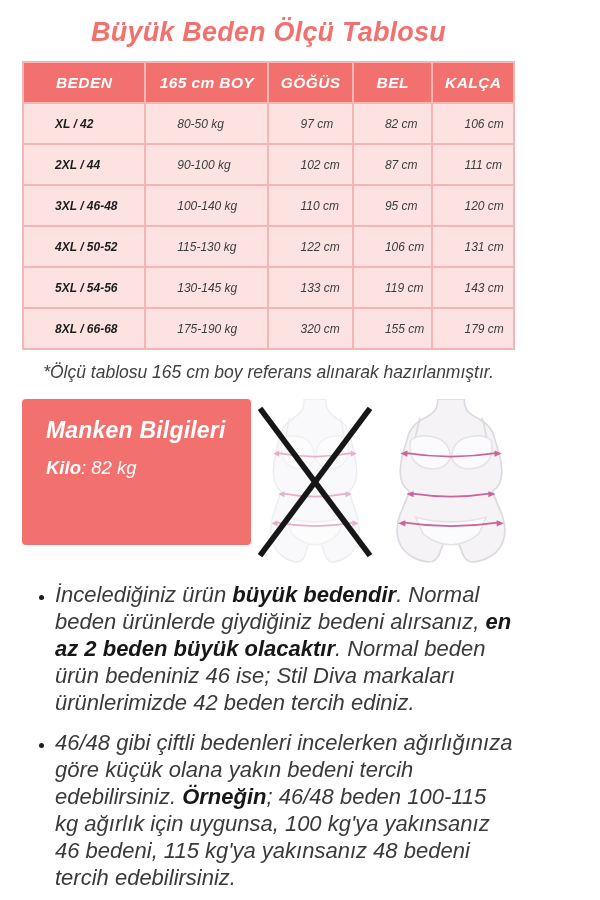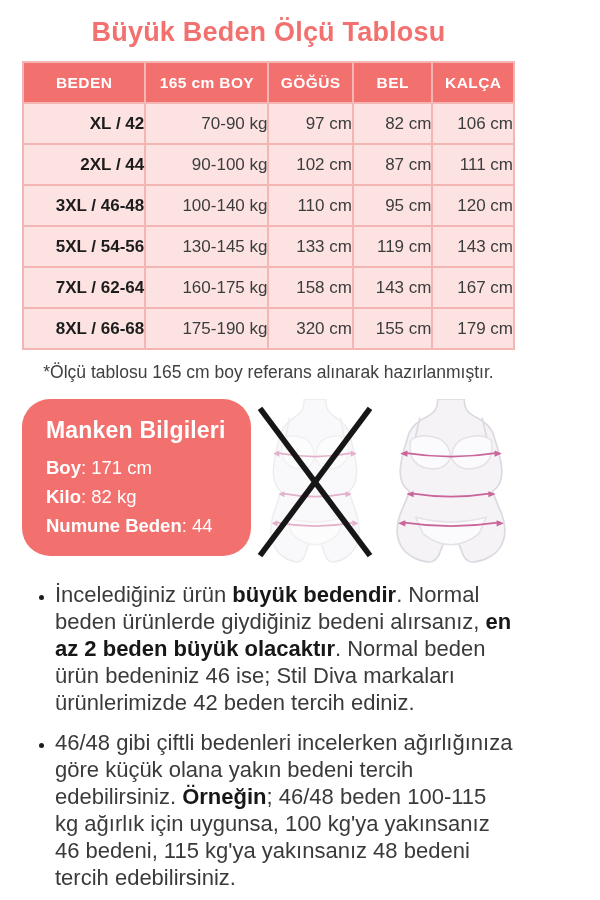--- a/index.html
+++ b/index.html
@@ -13,21 +13,21 @@
     --silhouette-fill:#f5f3f6;
     --silhouette-stroke:#dcd9e0;
   }
   *{margin:0;padding:0;box-sizing:border-box;}
   html,body{background:#ffffff;}
   body{
     width:600px;height:900px;overflow:hidden;
     font-family:"Liberation Sans","DejaVu Sans",sans-serif;
     color:var(--text-dark);
   }
-  .page{width:537px;height:900px;padding:15px 22px 0;}
+  .page{width:537px;height:900px;padding:15px 22px 0;font-style:italic;}
 
   .page-title{
     text-align:center;
     color:var(--coral);
     font-size:27px;
     font-weight:800;
     letter-spacing:.2px;
     margin:2px 0 13px;
   }
 
@@ -43,45 +43,46 @@
     font-weight:700;
     letter-spacing:.4px;
     height:41px;
     text-align:center;
     border:2px solid var(--pink-border);
     border-left:2px solid rgba(255,255,255,.45);
   }
   .size-table th:first-child{border-left:2px solid var(--pink-border);}
   .size-table td{
     background:var(--pink-bg);
-    font-size:17px;
+    font-size:12px;
     color:#3c3c3c;
-    text-align:right;
+    text-align:left;
     height:41px;
     border:2px solid var(--pink-border);
+    padding-left:31px;
   }
   .size-table td.size-col{font-weight:700;color:#1c1c1c;}
   .size-table col.c1{width:24.9%;}
   .size-table col.c2{width:25.1%;}
   .size-table col.c3{width:17.2%;}
   .size-table col.c4{width:16.2%;}
   .size-table col.c5{width:16.6%;}
 
   .footnote{
     text-align:center;
     font-size:17.5px;
     color:#404040;
     margin:12px 0 0;
   }
 
   .model-row{display:flex;align-items:flex-start;margin-top:16px;}
   .model-box{
     width:266px;min-height:146px;
     background:var(--coral);
-    border-radius:28px;
+    border-radius:4px;
     color:#ffffff;
     padding:18px 24px 16px;
   }
   .model-title{font-size:23px;font-weight:800;margin-bottom:9px;letter-spacing:.2px;}
   .model-line{font-size:18.5px;line-height:29px;}
   .model-line .bold{font-weight:700;}
 
   .figures{flex:1;display:flex;justify-content:flex-end;gap:8px;padding-right:0;}
   .figure{width:128px;height:166px;position:relative;}
   .figure svg{width:100%;height:100%;display:block;}
@@ -144,72 +145,70 @@
           <th>BEDEN</th>
           <th>165 cm BOY</th>
           <th>GÖĞÜS</th>
           <th>BEL</th>
           <th>KALÇA</th>
         </tr>
     </thead>
     <tbody>
         <tr>
           <td class="size-col">XL / 42</td>
-          <td>70-90 kg</td>
+          <td>80-50 kg</td>
           <td>97 cm</td>
           <td>82 cm</td>
           <td>106 cm</td>
         </tr>
         <tr>
           <td class="size-col">2XL / 44</td>
           <td>90-100 kg</td>
           <td>102 cm</td>
           <td>87 cm</td>
           <td>111 cm</td>
         </tr>
         <tr>
           <td class="size-col">3XL / 46-48</td>
           <td>100-140 kg</td>
           <td>110 cm</td>
           <td>95 cm</td>
           <td>120 cm</td>
         </tr>
         <tr>
+          <td class="size-col">4XL / 50-52</td>
+          <td>115-130 kg</td>
+          <td>122 cm</td>
+          <td>106 cm</td>
+          <td>131 cm</td>
+        </tr>
+        <tr>
           <td class="size-col">5XL / 54-56</td>
           <td>130-145 kg</td>
           <td>133 cm</td>
           <td>119 cm</td>
           <td>143 cm</td>
         </tr>
         <tr>
-          <td class="size-col">7XL / 62-64</td>
-          <td>160-175 kg</td>
-          <td>158 cm</td>
-          <td>143 cm</td>
-          <td>167 cm</td>
-        </tr>
-        <tr>
           <td class="size-col">8XL / 66-68</td>
           <td>175-190 kg</td>
           <td>320 cm</td>
           <td>155 cm</td>
           <td>179 cm</td>
         </tr>
       </tbody>
   </table>
 
   <p class="footnote">*Ölçü tablosu 165 cm boy referans alınarak hazırlanmıştır.</p>
 
   <div class="model-row">
     <div class="model-box">
       <div class="model-title">Manken Bilgileri</div>
       <div>
-          <div class="model-line"><span class="bold">Boy</span><span>: 171 cm</span></div>
           <div class="model-line"><span class="bold">Kilo</span><span>: 82 kg</span></div>
-          <div class="model-line"><span class="bold">Numune Beden</span><span>: 44</span></div>
         </div>
     </div>
 
     <div class="figures">
       <div class="figure">
         <svg viewBox="0 0 120 160">
           <g opacity="0.5" transform="translate(10.8,0) scale(0.82,1)">
             <use href="#torso"></use>
           </g>
           <line x1="7" y1="9" x2="113" y2="151" stroke="var(--cross-mark,#161616)" stroke-width="5.5"></line>

